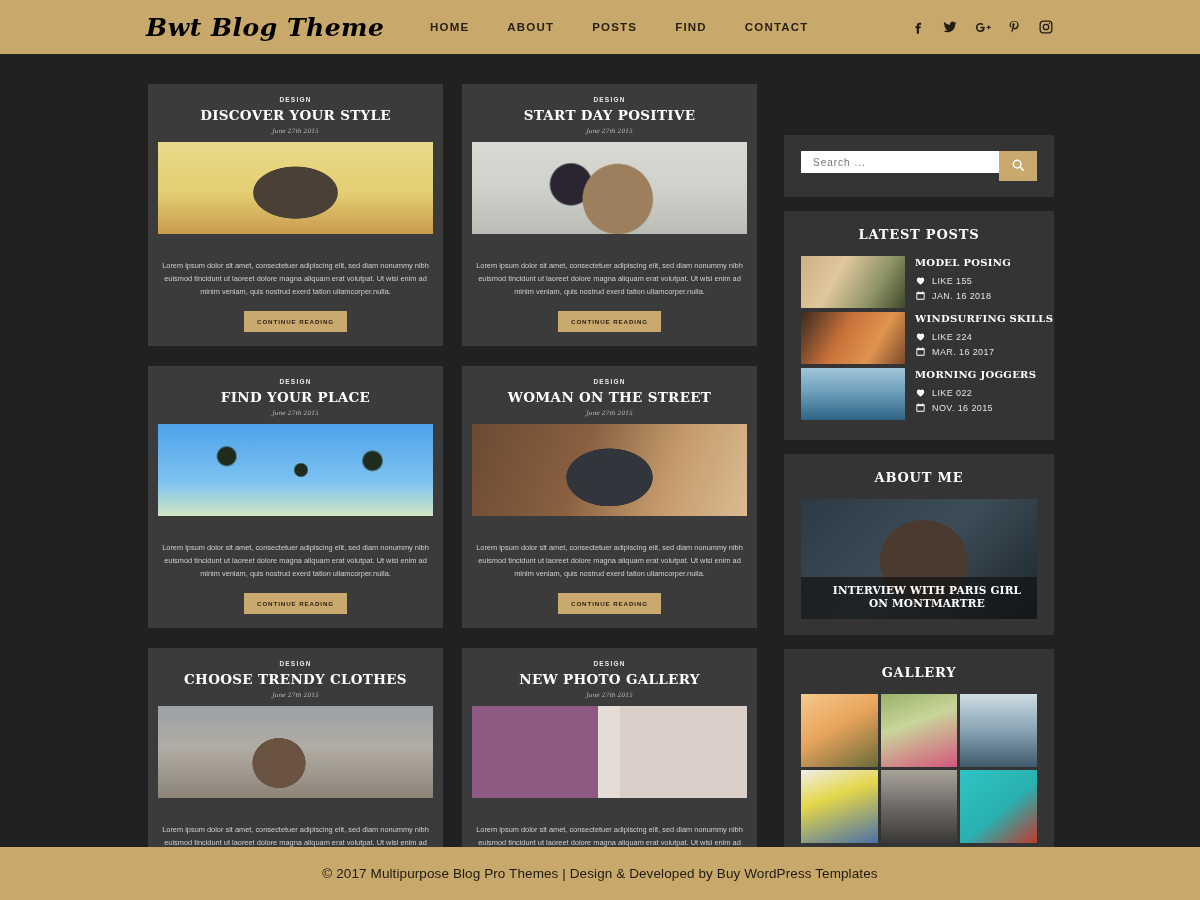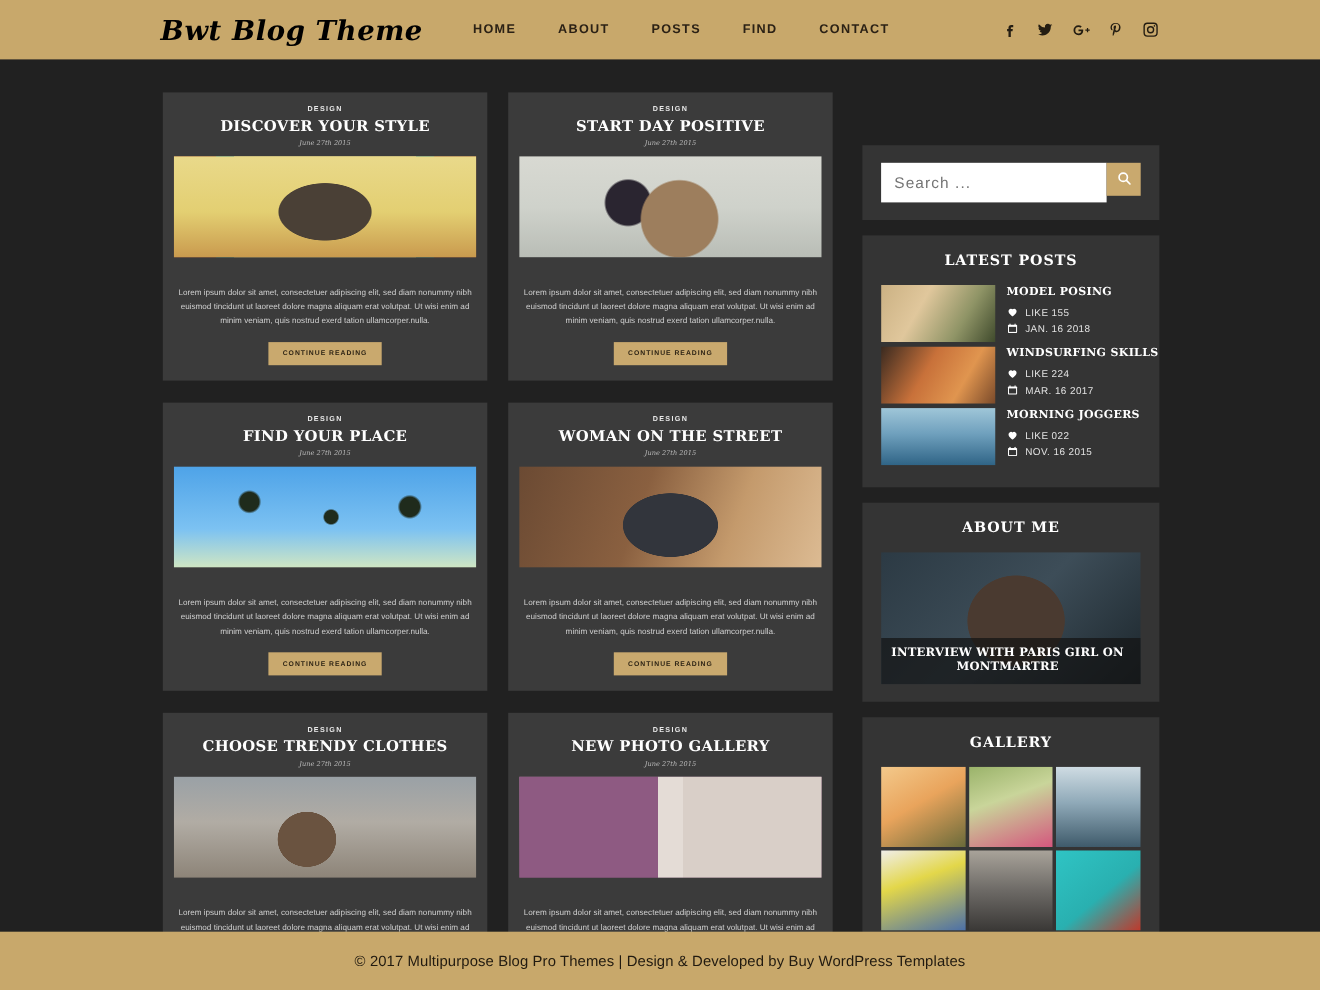--- a/index.html
+++ b/index.html
@@ -150,23 +150,23 @@
     font-size: 13px;
     color: #ffffff;
     text-align: center;
     letter-spacing: 0.8px;
     margin-bottom: 14px;
   }
   .search-row { display: flex; }
   .search-row input {
     flex: 1;
     border: none;
-    height: 36px;
+    height: 22px;
     padding: 0 12px;
-    font-size: 14px;
+    font-size: 10px;
     color: #555;
     font-family: "Liberation Sans", sans-serif;
     background: #fff;
     letter-spacing: 1px;
   }
   .search-row button {
     width: 38px; height: 30px;
     background: #c9a96e;
     border: none;
     cursor: pointer;
@@ -205,21 +205,21 @@
   }
   .about-caption {
     position: absolute;
     left: 0; right: 0; bottom: 0;
     background: rgba(20,20,20,0.72);
     color: #fff;
     font-family: "DejaVu Serif", serif;
     font-weight: bold;
     font-size: 10.5px;
     text-align: center;
-    padding: 7px 6px 9px 0;
+    padding: 7px 6px 9px 22px;
     line-height: 1.25;
     letter-spacing: 0.2px;
     margin-top: 24px;
   }
 
   .gallery-grid {
     display: grid;
     grid-template-columns: repeat(3, 1fr);
     gap: 3px;
   }

